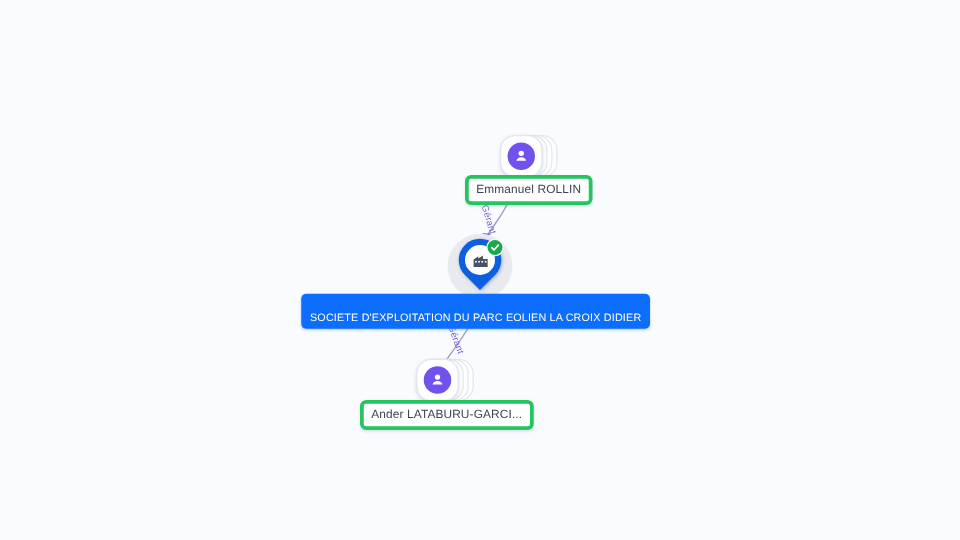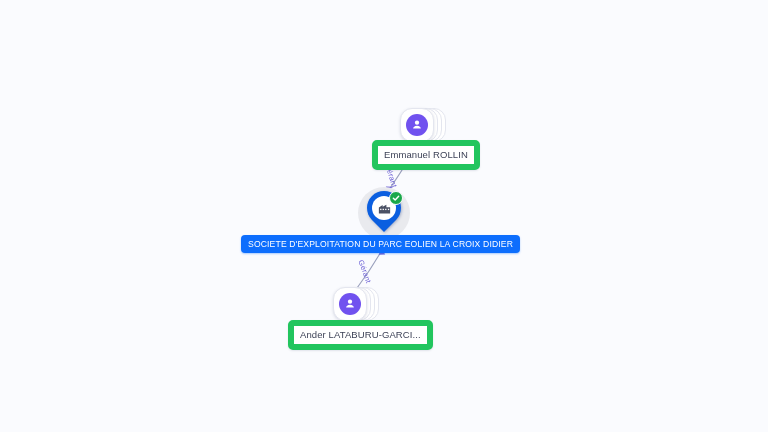--- a/index.html
+++ b/index.html
@@ -70,21 +70,21 @@
     align-items: center;
     justify-content: center;
   }
   .avatar-circle svg { display: block; }
 
   
   .person-label {
     position: absolute;
     white-space: nowrap;
     background: #ffffff;
-    border: 6px solid #22c55e;
+    border: 3px solid #22c55e;
     border-radius: 5px;
     color: #3d4257;
     font-size: 9.5px;
     line-height: 11px;
     padding: 3px 6px 4px 6px;
     box-shadow: 0 1px 2px rgba(60,70,110,.13);
     letter-spacing: .1px;
   }
 
   
@@ -147,21 +147,21 @@
   #company-label {
     position: absolute;
     left: 241px;
     top: 235px;
     background: #0d6efd;
     color: #ffffff;
     border-radius: 4px;
     font-size: 8.6px;
     line-height: 10px;
     letter-spacing: .15px;
-    padding: 4px 7px 4px 7px;
+    padding: 14px 7px 4px 7px;
     white-space: nowrap;
     box-shadow: 0 1px 2px rgba(13,110,253,.35);
   }
 
   
   .edge-label {
     position: absolute;
     color: #6f63d6;
     font-size: 7.5px;
     line-height: 8px;

